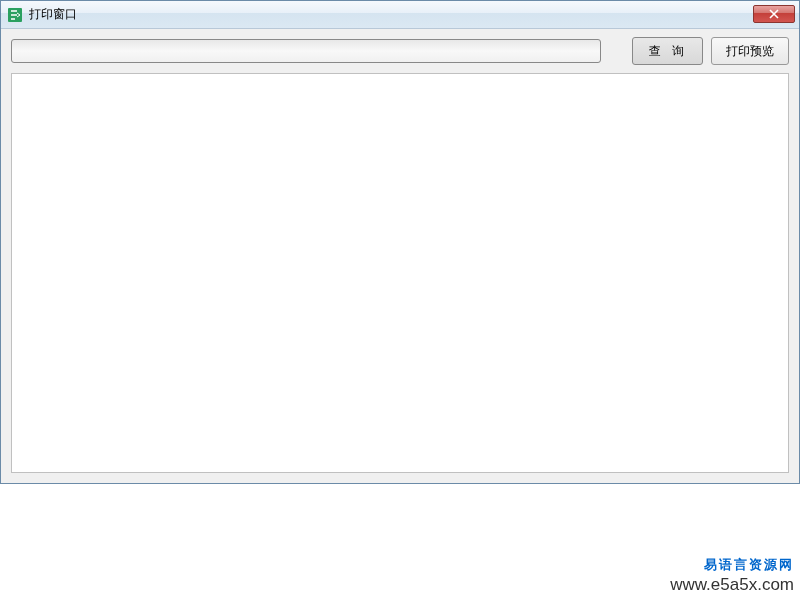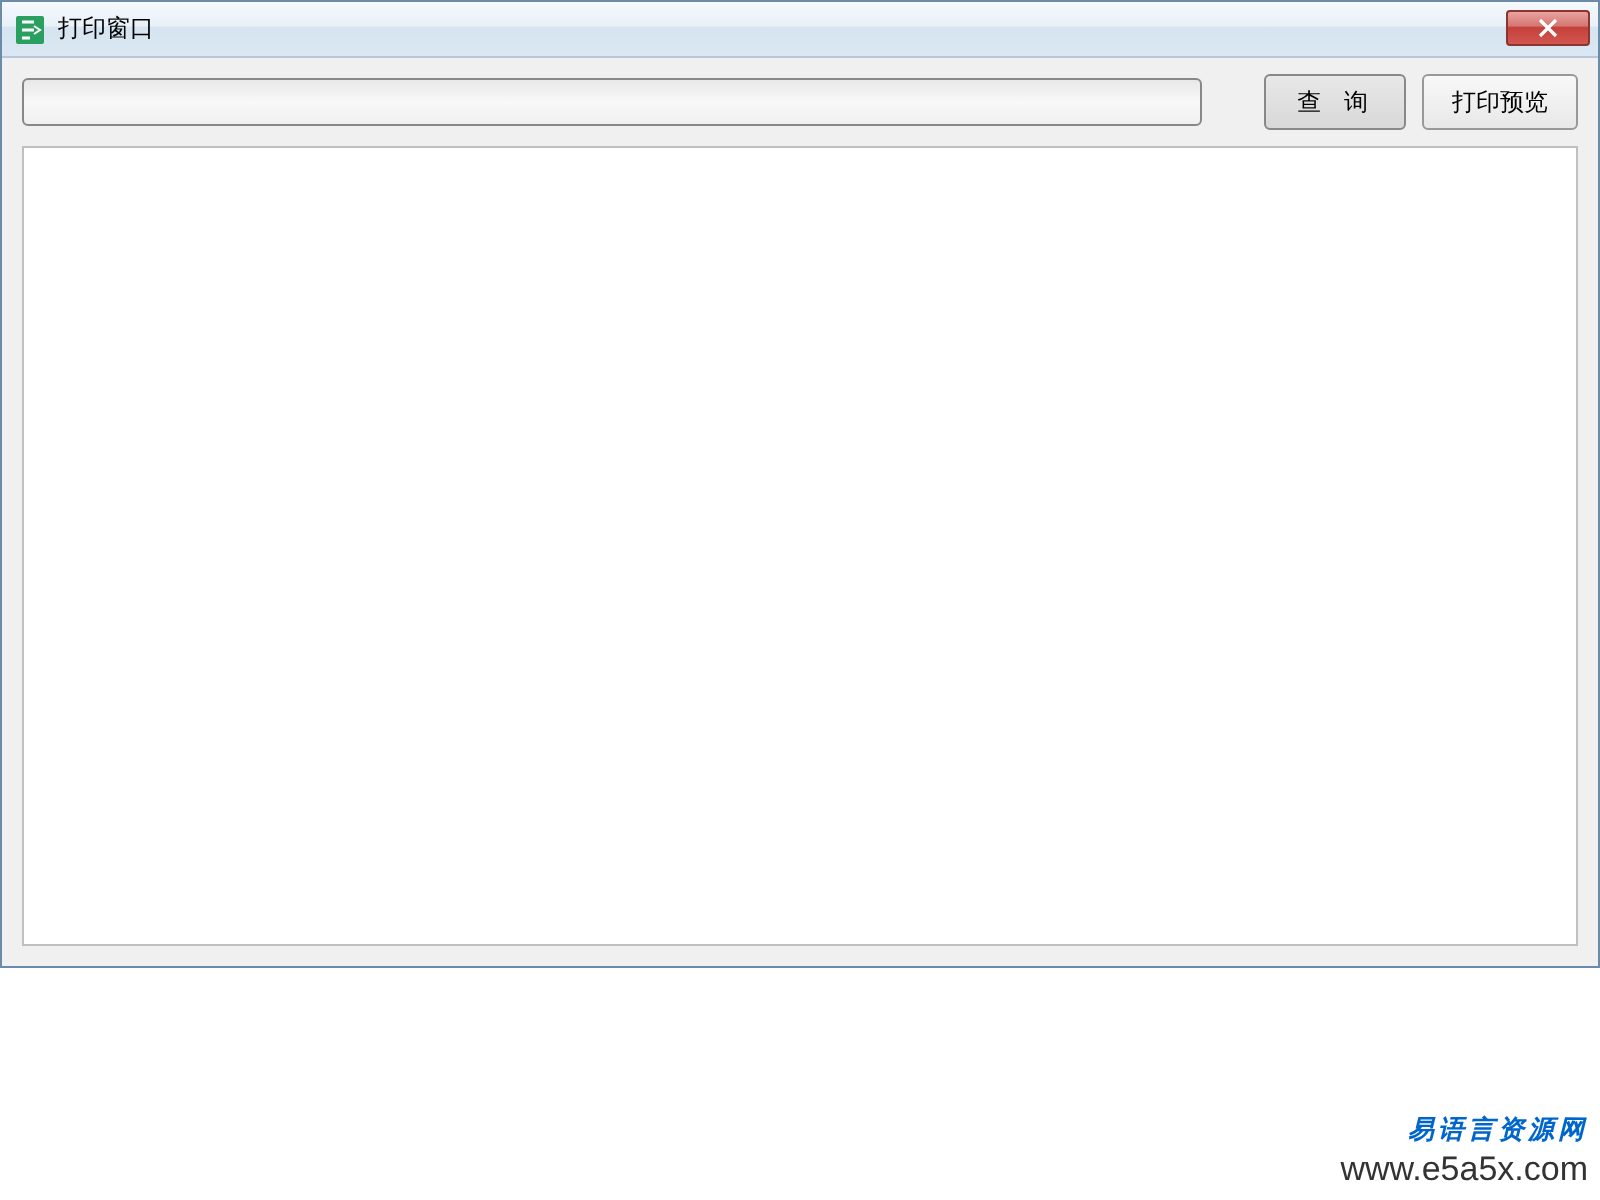--- a/index.html
+++ b/index.html
@@ -138,21 +138,20 @@
       text-align: right;
       line-height: 1.3;
     }
     
     .watermark-line1 {
       color: #0066cc;
       font-size: 13px;
       font-weight: bold;
       letter-spacing: 2px;
       font-family: "KaiTi", "SimSun", serif;
-      font-style: italic;
     }
     
     .watermark-line2 {
       color: #333;
       font-size: 17px;
       font-family: Arial, sans-serif;
     }
   </style>
 </head>
 <body>

